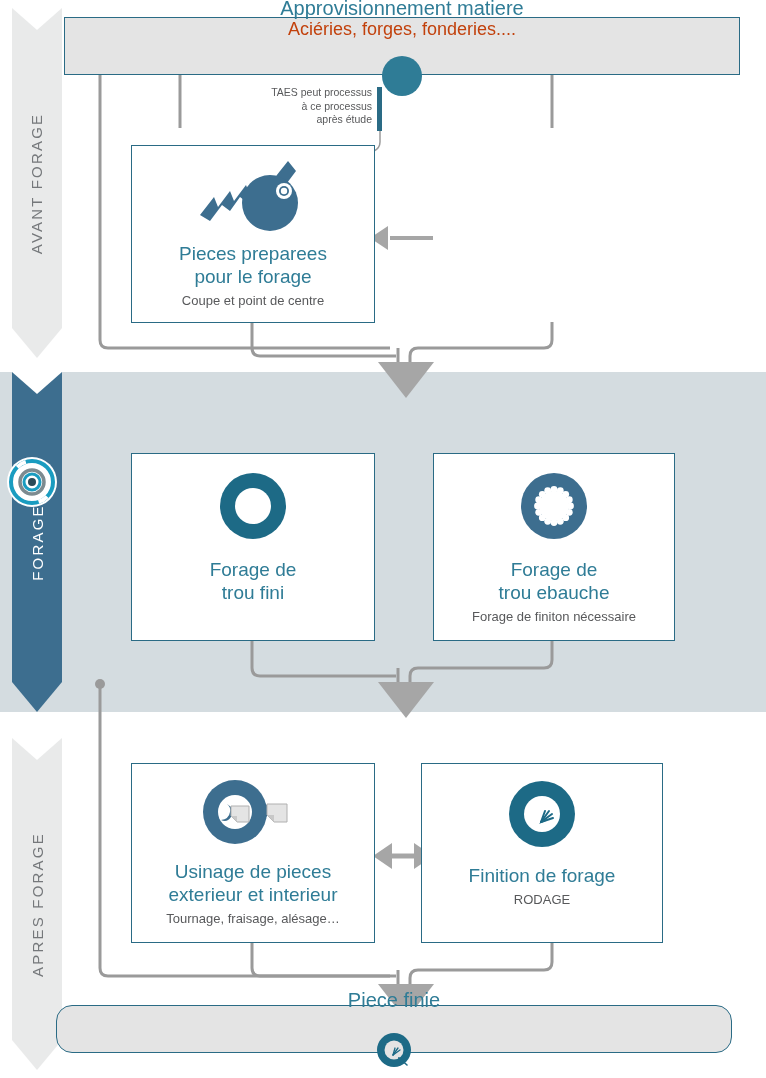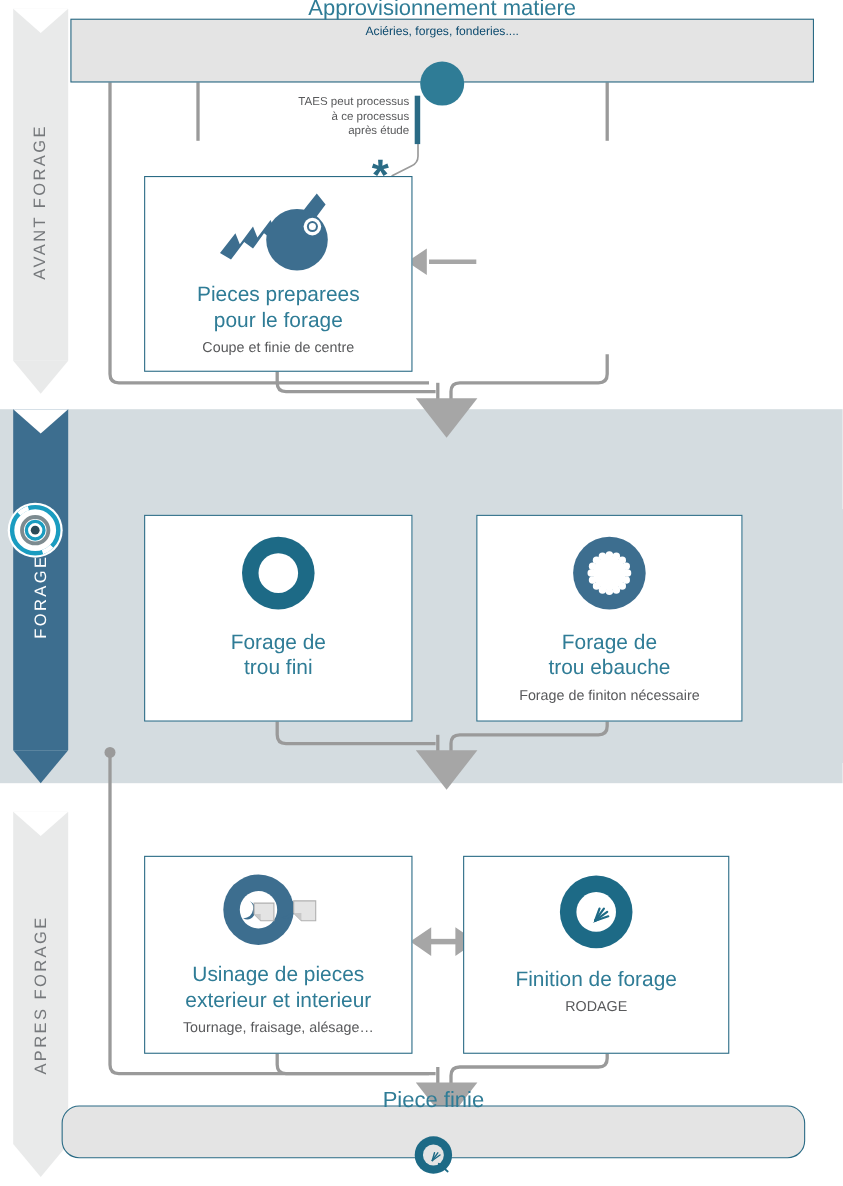--- a/index.html
+++ b/index.html
@@ -42,25 +42,25 @@
   .target-icon{position:absolute;left:6px;top:456px;width:52px;height:52px;}
 
   
   .barbox{position:absolute;background:#e4e4e4;border:1px solid #2a6b85;
           display:flex;align-items:center;justify-content:center;}
   #bar-top{left:64px;top:17px;width:674px;height:56px;}
   #bar-bottom{left:56px;top:1005px;width:674px;height:46px;border-radius:16px;}
   .bar-inner{display:flex;align-items:center;gap:18px;flex-direction:column;}
   .bar-text{text-align:center;}
   .bar-title{color:#2f7c96;font-size:20px;line-height:23px;}
-  .bar-sub{color:#0c4a6e;font-size:11px;line-height:17px;margin-top:1px;}
+  .bar-sub{color:#c2410c;font-size:18px;line-height:17px;margin-top:1px;}
 
   
   .card{position:absolute;background:#ffffff;border:1px solid #2a6b85;
-        display:flex;flex-direction:column;align-items:center;justify-content:flex-start;margin-top:15px;}
+        display:flex;flex-direction:column;align-items:center;justify-content:flex-start;}
   .card .icon-wrap{height:92px;display:flex;align-items:center;justify-content:center;width:100%;}
   .card .c-title{color:#2f7c96;font-size:19px;line-height:23px;text-align:center;padding:0 6px;}
   .card .c-sub{color:#58595b;font-size:13px;line-height:17px;text-align:center;margin-top:4px;padding:0 6px;}
 
   #card-pieces{left:131px;top:145px;width:242px;height:176px;}
   #card-usinage-ext{left:433px;top:145px;width:240px;height:176px;}
   #card-trou-fini{left:131px;top:453px;width:242px;height:186px;}
   #card-trou-ebauche{left:433px;top:453px;width:240px;height:186px;}
   #card-usinage-int{left:131px;top:763px;width:242px;height:178px;}
   #card-finition{left:421px;top:763px;width:240px;height:178px;}
@@ -215,21 +215,21 @@
           <polygon fill="#3d6e8f" points="8,62 22,44 26,54 38,38 42,48 54,32 58,42 70,26 74,36 88,18 96,8 104,18 92,34 84,28 74,42 66,36 56,50 48,44 38,58 30,52 18,68"></polygon>
           <circle cx="78" cy="50" r="28" fill="#3d6e8f"></circle>
           <circle cx="92" cy="38" r="8" fill="#ffffff"></circle>
           <circle cx="92" cy="38" r="5" fill="#3d6e8f"></circle>
           <circle cx="92" cy="38" r="3.2" fill="#ffffff"></circle>
         </svg>
       </div>
     </div>
     <div class="c-title">Pieces preparees</div>
     <div class="c-title">pour le forage</div>
-    <div class="c-sub">Coupe et finie de centre</div>
+    <div class="c-sub">Coupe et point de centre</div>
   </div>
 
 
   <div class="card" id="card-trou-fini">
     <div class="icon-wrap">
       <div>
         <svg width="72" height="72" viewBox="0 0 72 72">
           <circle cx="36" cy="36" r="33" fill="#1d6a86"></circle>
           <circle cx="36" cy="36" r="18" fill="#ffffff"></circle>
         </svg>

